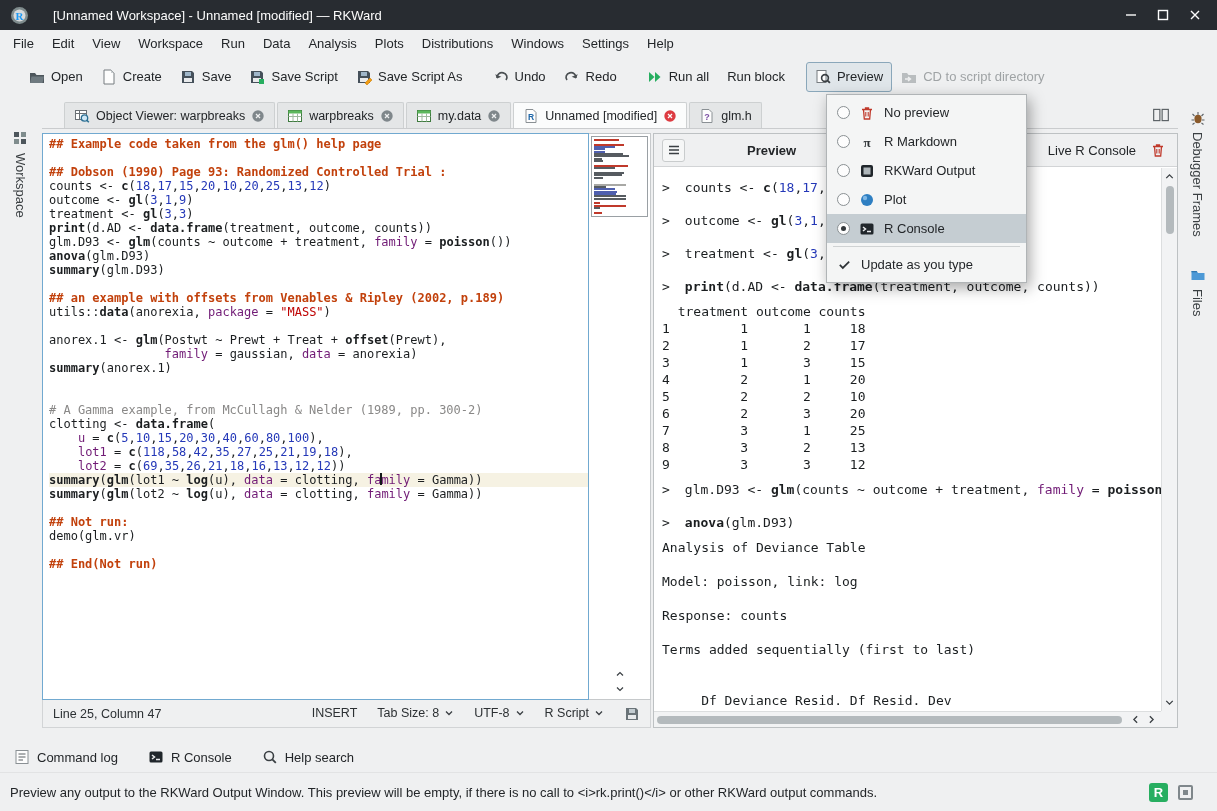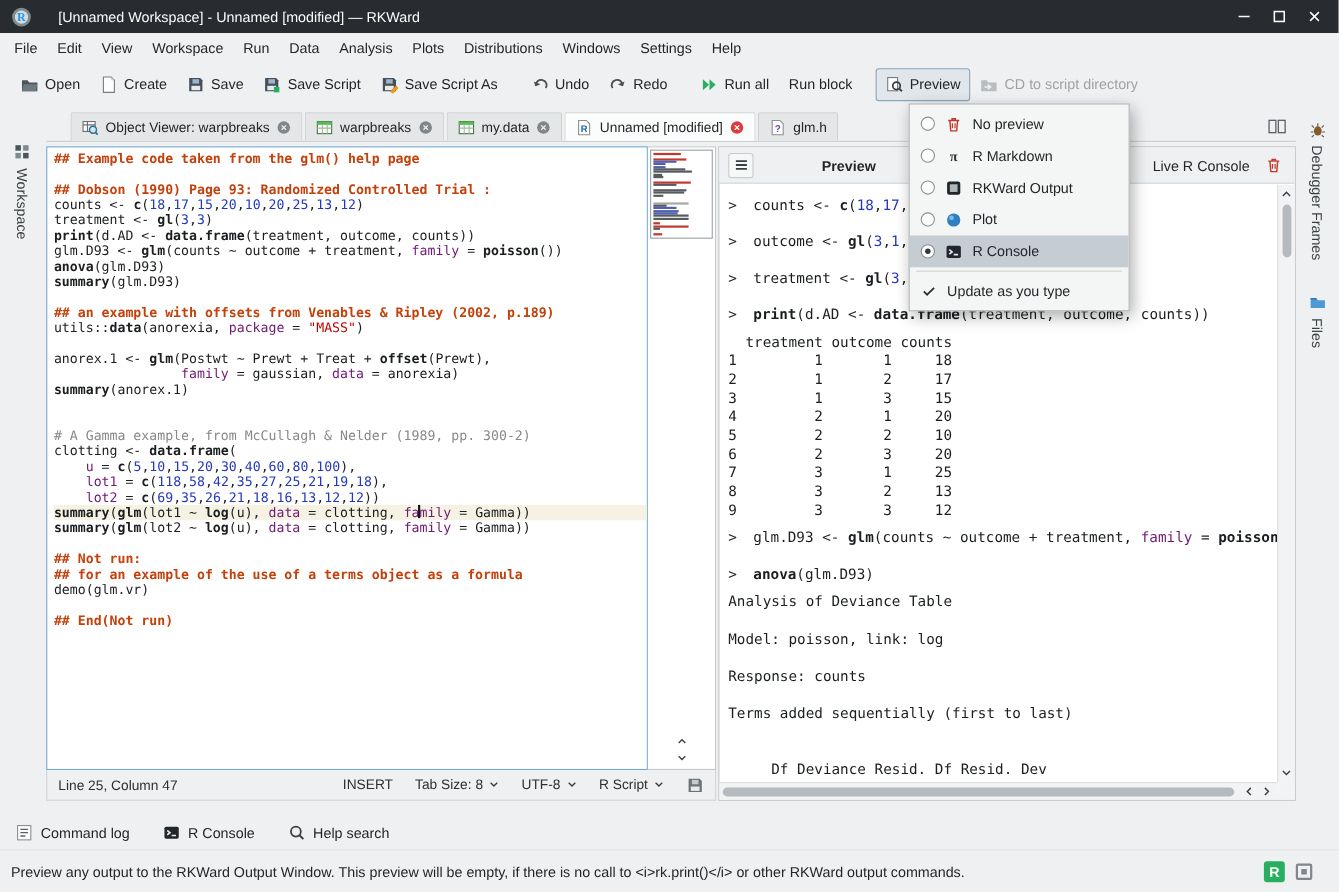--- a/index.html
+++ b/index.html
@@ -16,21 +16,21 @@
 .titlebar .title{margin-left:24px;white-space:nowrap}
 .win-controls{margin-left:auto;display:flex;align-items:center;gap:16px;padding-right:4px}
 .wbtn{width:16px;height:16px;display:inline-flex}
 .wbtn svg{width:100%;height:100%}
 
 
 .menubar{height:27px;display:flex;align-items:center;padding:0 4px}
 .menu-item{padding:4px 9px;border-radius:2px;white-space:nowrap}
 
 
-.toolbar{height:39px;display:flex;align-items:center;padding:0 10px}
+.toolbar{height:39px;display:flex;align-items:center;padding:0 20px}
 .tbtn{display:flex;align-items:center;gap:6px;padding:4px 8px;border:1px solid transparent;border-radius:3px;height:30px;white-space:nowrap}
 .tbtn.active{background:#e0e6ea;border-color:#8aa7ba}
 .tbtn.disabled{color:#9fa3a5}
 .tbtn.disabled .tlabel{color:#9fa3a5}
 .tgap{width:12px;flex:none}
 
 
 .main{display:flex;height:638px}
 .left-rail{width:40px;display:flex;flex-direction:column;align-items:center;padding-top:34px;gap:7px}
 .rail-label{writing-mode:vertical-rl;font-size:13px;color:#3a3f42;white-space:nowrap}
@@ -371,20 +371,21 @@
     </div>
 
     <div class="work-row">
       <div class="left-col">
         <div class="edit-row">
           <div class="editor">
               <div class="cl"><span class="sy-d">## Example code taken from the glm() help page</span></div>
               <div class="cl"> </div>
               <div class="cl"><span class="sy-d">## Dobson (1990) Page 93: Randomized Controlled Trial :</span></div>
               <div class="cl"><span class="sy-t">counts &lt;- </span><span class="sy-f">c</span><span class="sy-t">(</span><span class="sy-n">18</span><span class="sy-t">,</span><span class="sy-n">17</span><span class="sy-t">,</span><span class="sy-n">15</span><span class="sy-t">,</span><span class="sy-n">20</span><span class="sy-t">,</span><span class="sy-n">10</span><span class="sy-t">,</span><span class="sy-n">20</span><span class="sy-t">,</span><span class="sy-n">25</span><span class="sy-t">,</span><span class="sy-n">13</span><span class="sy-t">,</span><span class="sy-n">12</span><span class="sy-t">)</span></div>
+              <div class="cl"><span class="sy-t">outcome &lt;- </span><span class="sy-f">gl</span><span class="sy-t">(</span><span class="sy-n">3</span><span class="sy-t">,</span><span class="sy-n">1</span><span class="sy-t">,</span><span class="sy-n">9</span><span class="sy-t">)</span></div>
               <div class="cl"><span class="sy-t">treatment &lt;- </span><span class="sy-f">gl</span><span class="sy-t">(</span><span class="sy-n">3</span><span class="sy-t">,</span><span class="sy-n">3</span><span class="sy-t">)</span></div>
               <div class="cl"><span class="sy-f">print</span><span class="sy-t">(d.AD &lt;- </span><span class="sy-f">data.frame</span><span class="sy-t">(treatment, outcome, counts))</span></div>
               <div class="cl"><span class="sy-t">glm.D93 &lt;- </span><span class="sy-f">glm</span><span class="sy-t">(counts ~ outcome + treatment, </span><span class="sy-a">family</span><span class="sy-t"> = </span><span class="sy-f">poisson</span><span class="sy-t">())</span></div>
               <div class="cl"><span class="sy-f">anova</span><span class="sy-t">(glm.D93)</span></div>
               <div class="cl"><span class="sy-f">summary</span><span class="sy-t">(glm.D93)</span></div>
               <div class="cl"> </div>
               <div class="cl"><span class="sy-d">## an example with offsets from Venables &amp; Ripley (2002, p.189)</span></div>
               <div class="cl"><span class="sy-t">utils::</span><span class="sy-f">data</span><span class="sy-t">(anorexia, </span><span class="sy-a">package</span><span class="sy-t"> = </span><span class="sy-s">"MASS"</span><span class="sy-t">)</span></div>
               <div class="cl"> </div>
               <div class="cl"><span class="sy-t">anorex.1 &lt;- </span><span class="sy-f">glm</span><span class="sy-t">(Postwt ~ Prewt + Treat + </span><span class="sy-f">offset</span><span class="sy-t">(Prewt),</span></div>
@@ -394,21 +395,20 @@
               <div class="cl"> </div>
               <div class="cl"><span class="sy-c"># A Gamma example, from McCullagh &amp; Nelder (1989, pp. 300-2)</span></div>
               <div class="cl"><span class="sy-t">clotting &lt;- </span><span class="sy-f">data.frame</span><span class="sy-t">(</span></div>
               <div class="cl"><span class="sy-t">    </span><span class="sy-a">u</span><span class="sy-t"> = </span><span class="sy-f">c</span><span class="sy-t">(</span><span class="sy-n">5</span><span class="sy-t">,</span><span class="sy-n">10</span><span class="sy-t">,</span><span class="sy-n">15</span><span class="sy-t">,</span><span class="sy-n">20</span><span class="sy-t">,</span><span class="sy-n">30</span><span class="sy-t">,</span><span class="sy-n">40</span><span class="sy-t">,</span><span class="sy-n">60</span><span class="sy-t">,</span><span class="sy-n">80</span><span class="sy-t">,</span><span class="sy-n">100</span><span class="sy-t">),</span></div>
               <div class="cl"><span class="sy-t">    </span><span class="sy-a">lot1</span><span class="sy-t"> = </span><span class="sy-f">c</span><span class="sy-t">(</span><span class="sy-n">118</span><span class="sy-t">,</span><span class="sy-n">58</span><span class="sy-t">,</span><span class="sy-n">42</span><span class="sy-t">,</span><span class="sy-n">35</span><span class="sy-t">,</span><span class="sy-n">27</span><span class="sy-t">,</span><span class="sy-n">25</span><span class="sy-t">,</span><span class="sy-n">21</span><span class="sy-t">,</span><span class="sy-n">19</span><span class="sy-t">,</span><span class="sy-n">18</span><span class="sy-t">),</span></div>
               <div class="cl"><span class="sy-t">    </span><span class="sy-a">lot2</span><span class="sy-t"> = </span><span class="sy-f">c</span><span class="sy-t">(</span><span class="sy-n">69</span><span class="sy-t">,</span><span class="sy-n">35</span><span class="sy-t">,</span><span class="sy-n">26</span><span class="sy-t">,</span><span class="sy-n">21</span><span class="sy-t">,</span><span class="sy-n">18</span><span class="sy-t">,</span><span class="sy-n">16</span><span class="sy-t">,</span><span class="sy-n">13</span><span class="sy-t">,</span><span class="sy-n">12</span><span class="sy-t">,</span><span class="sy-n">12</span><span class="sy-t">))</span></div>
               <div class="cl cur"><span class="sy-f">summary</span><span class="sy-t">(</span><span class="sy-f">glm</span><span class="sy-t">(lot1 ~ </span><span class="sy-f">log</span><span class="sy-t">(u), </span><span class="sy-a">data</span><span class="sy-t"> = clotting, </span><span class="sy-a">fa</span><span class="cursor"></span><span class="sy-a">mily</span><span class="sy-t"> = Gamma))</span></div>
               <div class="cl"><span class="sy-f">summary</span><span class="sy-t">(</span><span class="sy-f">glm</span><span class="sy-t">(lot2 ~ </span><span class="sy-f">log</span><span class="sy-t">(u), </span><span class="sy-a">data</span><span class="sy-t"> = clotting, </span><span class="sy-a">family</span><span class="sy-t"> = Gamma))</span></div>
               <div class="cl"> </div>
               <div class="cl"><span class="sy-d">## Not run: </span></div>
-              <div class="cl"><span class="sy-d">## for an example of the use of a terms object as a formula</span></div>
               <div class="cl"><span class="sy-t">demo(glm.vr)</span></div>
               <div class="cl"> </div>
               <div class="cl"><span class="sy-d">## End(Not run)</span></div>
             </div>
           <div class="mm-strip">
             <div class="mm-view">
                 <div class="mm-line" style="width: 25px; background: rgb(192, 57, 43);"></div>
                 <div class="mm-line" style="width: 0px;"></div>
                 <div class="mm-line" style="width: 30px; background: rgb(192, 57, 43);"></div>
                 <div class="mm-line" style="width: 21px; background: rgb(79, 95, 174);"></div>

